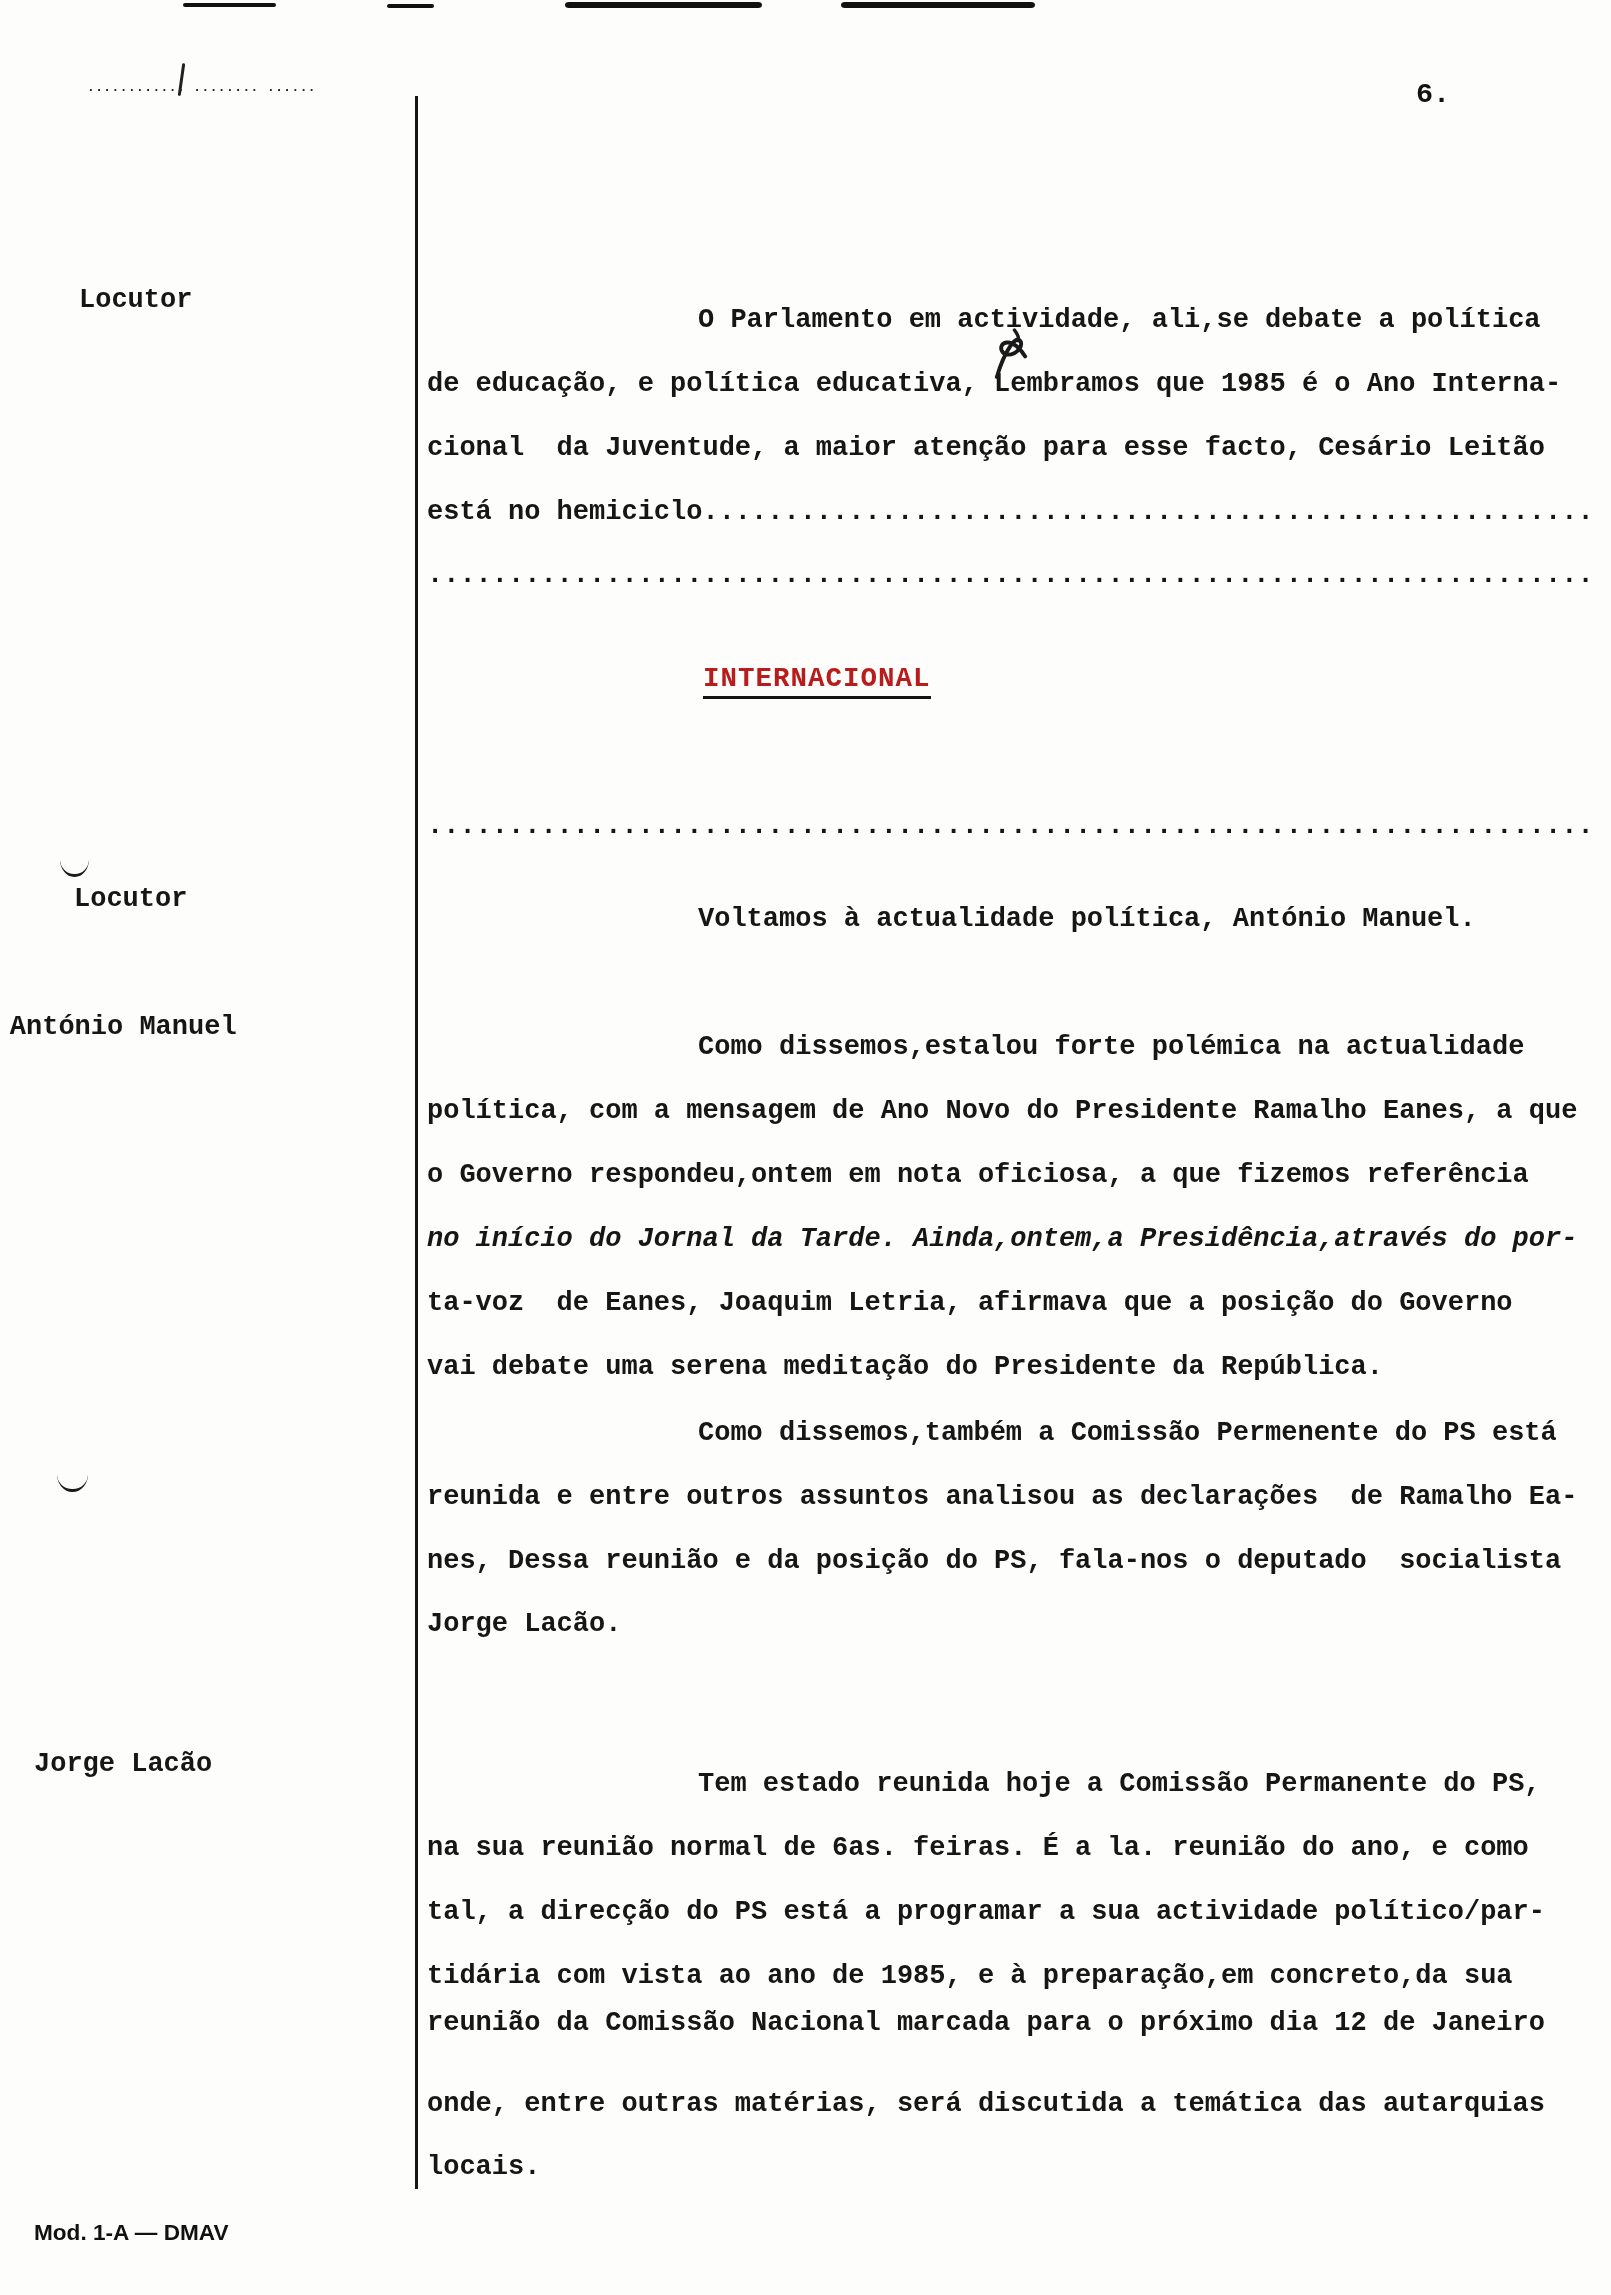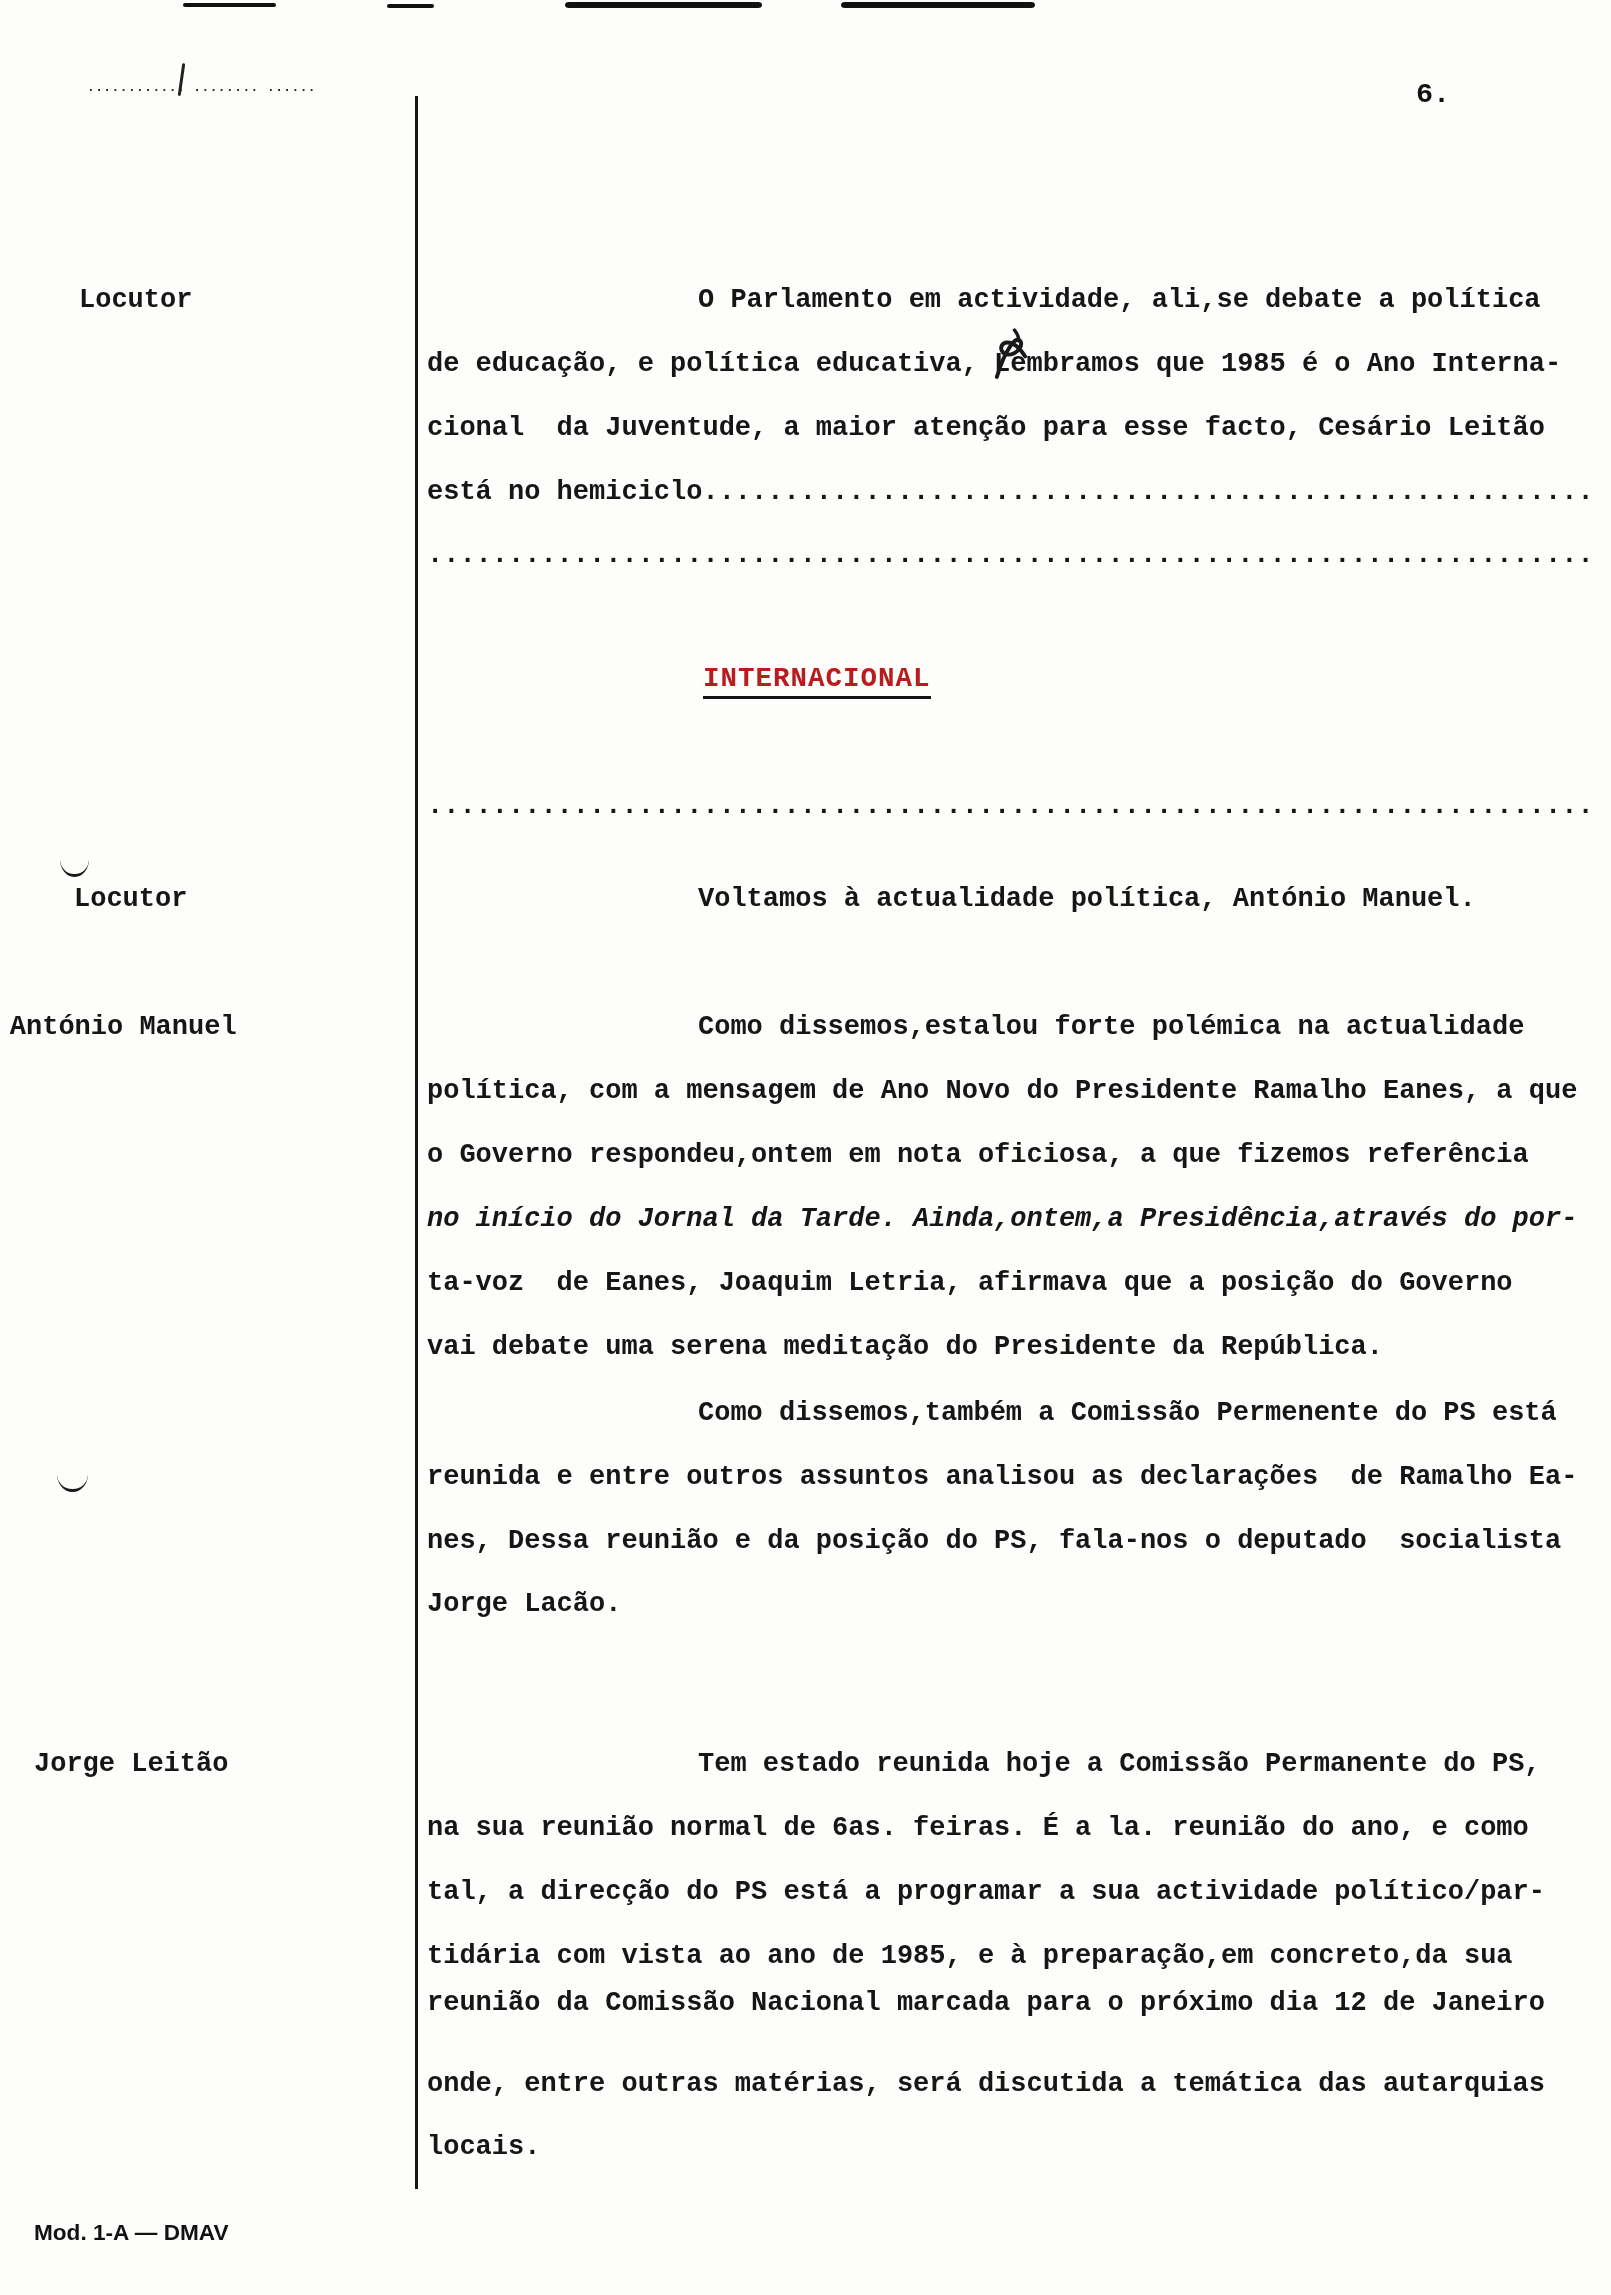--- a/index.html
+++ b/index.html
@@ -3,21 +3,21 @@
 <meta charset="utf-8">
 <style>
   html,body{margin:0;padding:0;background:#8a8a8a;}
   .page{
     position:relative;width:1612px;height:2295px;margin:0 auto;
     background:#fdfdfc;color:#141414;overflow:hidden;
     font-family:"Liberation Mono",monospace;
   }
   .tw{
     position:absolute;font-size:27px;line-height:30.5px;font-weight:700;
-    white-space:pre;letter-spacing:0;color:#161616;
+    white-space:pre;letter-spacing:0;color:#161616;margin-top:20px;
   }
   .speaker{position:absolute;font-size:27px;line-height:30.5px;font-weight:700;white-space:pre;color:#161616;}
   .heading{
     position:absolute;font-size:27.5px;font-weight:700;white-space:pre;color:#b91c1c;
     border-bottom:3.4px solid #141414;padding-bottom:1.5px;letter-spacing:1px;
   }
   .dotsrow{font-size:27px;font-weight:700;letter-spacing:0;}
   .pageno{position:absolute;left:1416px;top:78px;font-size:28.5px;font-weight:700;color:#111;}
   .vrule{position:absolute;left:415px;top:96px;width:2.9px;height:2093px;background:#161616;}
   .footer{
@@ -59,21 +59,21 @@
   <div class="tl-dotted">............ ........ ......</div>
   <div class="slash"></div>
 
   <div class="pageno">6.</div>
 
   <div class="vrule"></div>
 
   <div class="speaker" style="left:79px;top:285px;">Locutor</div>
   <div class="speaker" style="left:74px;top:884px;">Locutor</div>
   <div class="speaker" style="left:9.8px;top:1012px;">António Manuel</div>
-  <div class="speaker" style="left:34px;top:1749px;">Jorge Leitão</div>
+  <div class="speaker" style="left:34px;top:1749px;">Jorge Lacão</div>
 
   <div class="check check1"></div>
   <div class="check check2"></div>
 
   <div class="tw" style="left:698px;top:285px;">O Parlamento em actividade, ali,se debate a política</div>
   <div class="tw" style="left:427px;top:349px;">de educação, e política educativa, Lembramos que 1985 é o Ano Interna-</div>
   <div class="tw" style="left:427px;top:413px;">cional  da Juventude, a maior atenção para esse facto, Cesário Leitão</div>
   <div class="tw" style="left:427px;top:477px;">está no hemiciclo.......................................................</div>
   <div class="tw dotsrow" style="left:427px;top:540px;">........................................................................</div>
   <div class="heading" style="left:703px;top:663px;">INTERNACIONAL</div>

